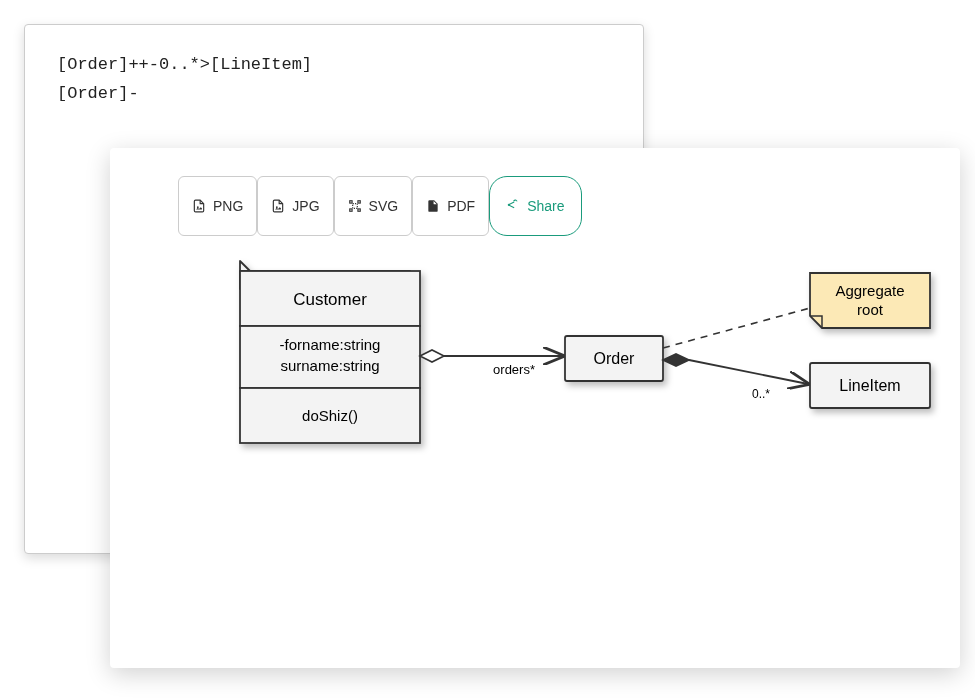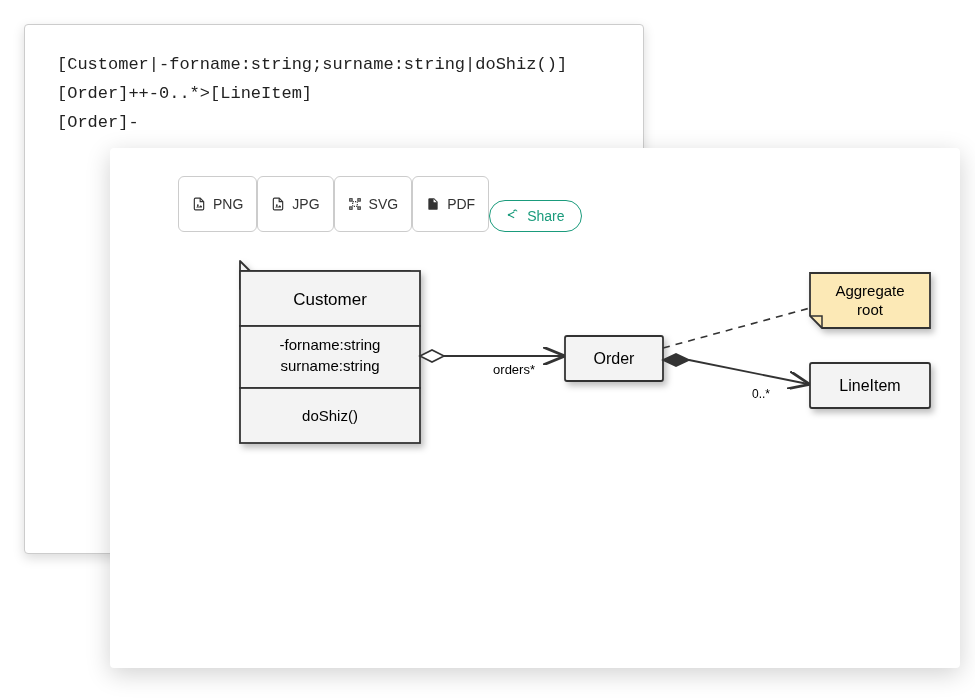--- a/index.html
+++ b/index.html
@@ -53,37 +53,35 @@
     background: #fff;
     font-size: 14px;
     color: #333;
     cursor: pointer;
     font-family: inherit;
   }
   .tool-btn.share {
     border-color: #1a9b7c;
     color: #1a9b7c;
     border-radius: 18px;
-    padding: 7px 16px;
-    margin-top: 24px;
+    padding: 21px 16px;
   }
   .icon-svg { width: 14px; height: 14px; display: inline-block; }
   .diagram-svg {
     position: absolute;
     top: 100px;
     left: 0;
     width: 850px;
     height: 420px;
   }
 </style>
 </head>
 <body>
 
 <div class="code-panel">
-  <div>[Customer|-forname:string;surname:string|doShiz()]</div>
   <div>[Order]++-0..*&gt;[LineItem]</div>
   <div>[Order]-</div>
 </div>
 
 <div class="diagram-panel">
 
   <div class="toolbar">
     <button class="tool-btn">
       <span class="icon-svg">
         <svg viewBox="0 0 24 24" fill="none" stroke="#333" stroke-width="2">

